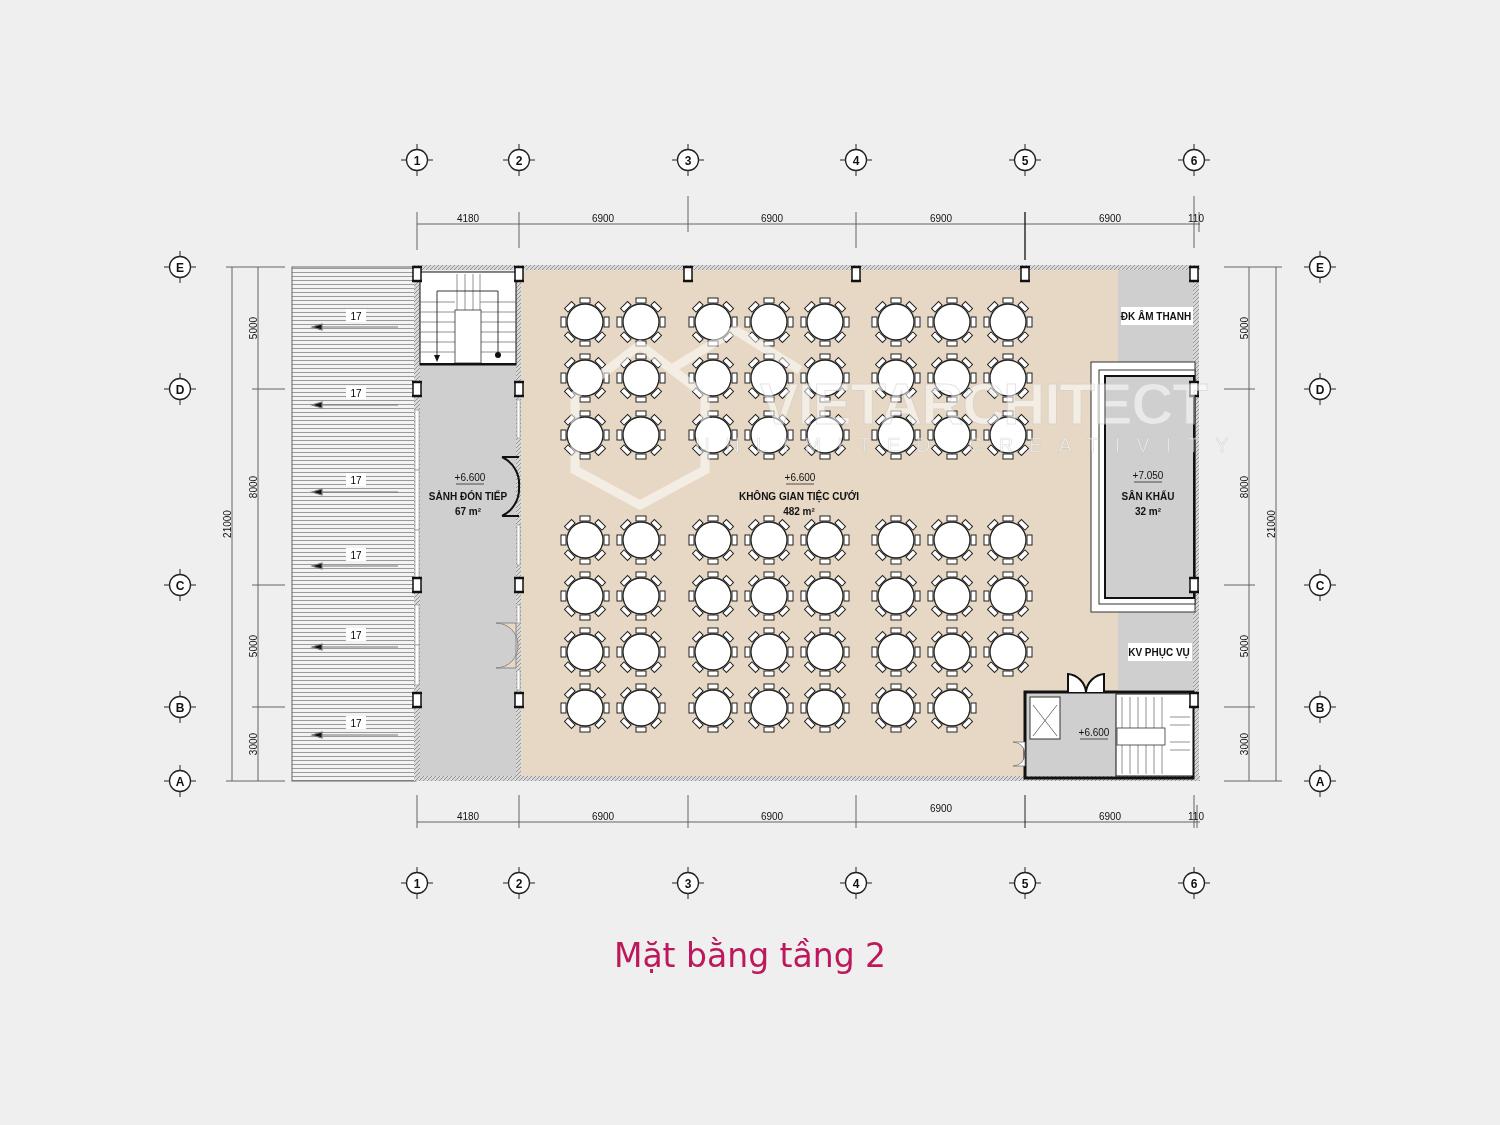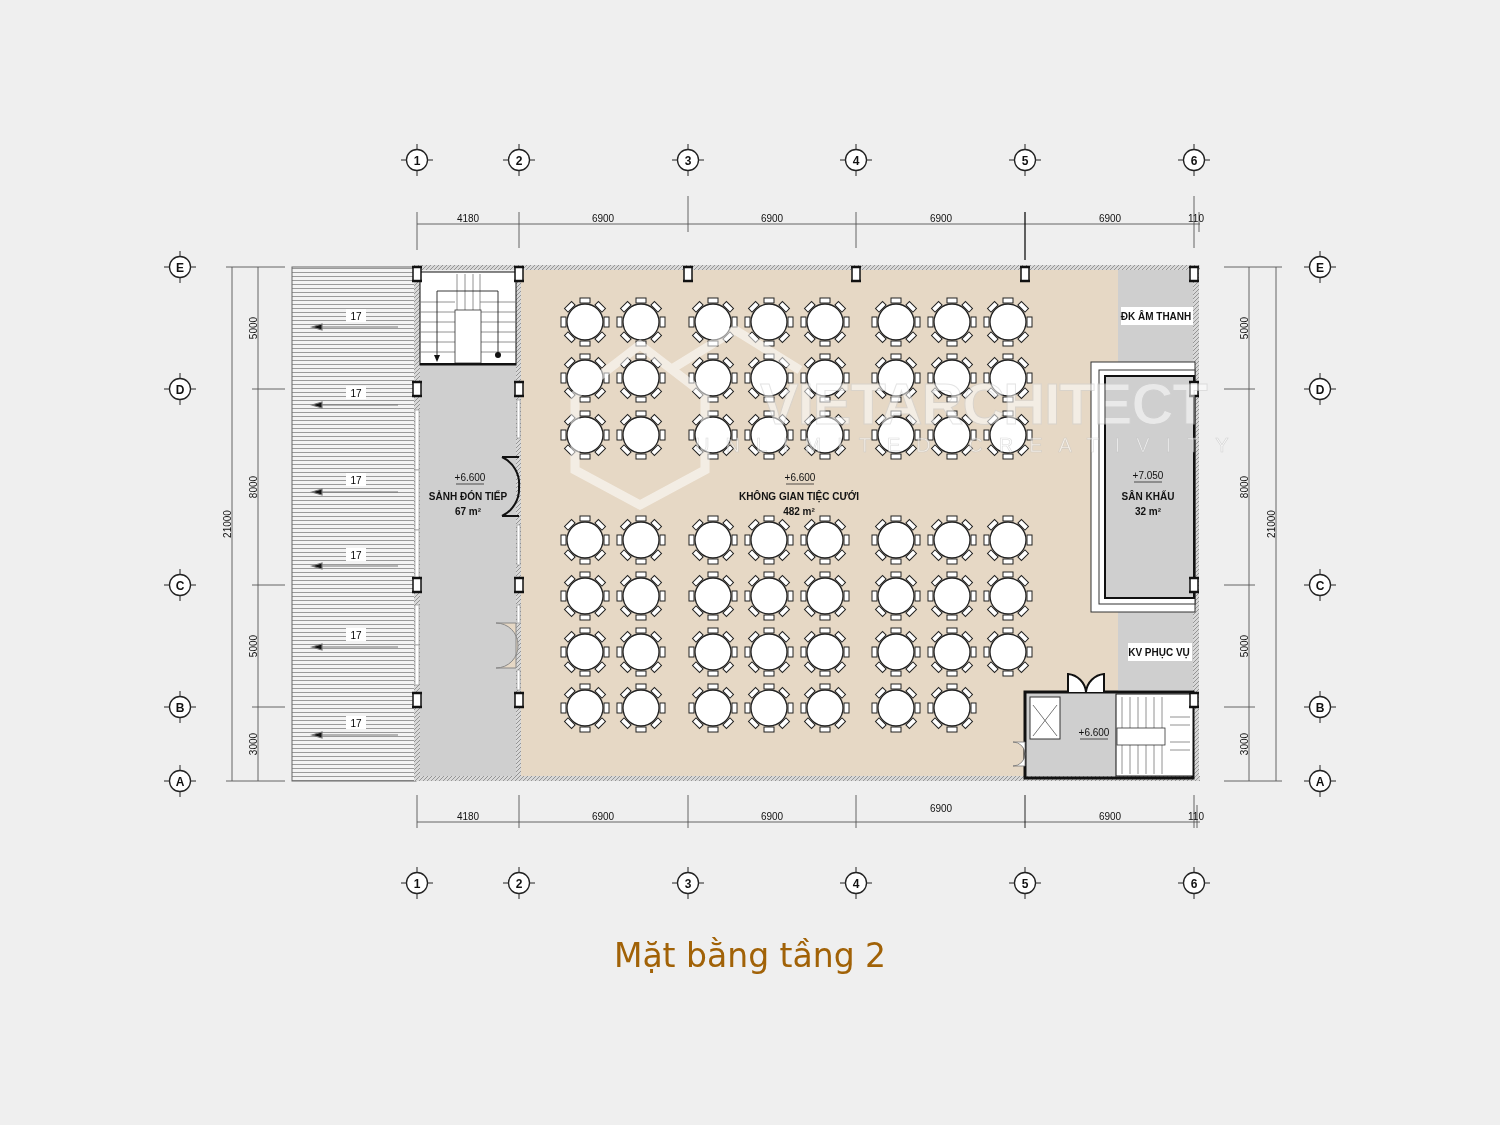--- a/index.html
+++ b/index.html
@@ -1,19 +1,19 @@
 <!DOCTYPE html>
 <html><head>
 <meta charset="utf-8">
 <style>
   html,body{margin:0;padding:0;}
   body{width:1500px;height:1125px;background:#efefef;position:relative;overflow:hidden;font-family:"Liberation Sans",sans-serif;}
   .abs{position:absolute;}
   svg text{font-family:"Liberation Sans",sans-serif;}
-  .title{position:absolute;left:0;width:1500px;top:936px;text-align:center;font-family:"DejaVu Sans",sans-serif;font-size:33px;color:#a16207;}
+  .title{position:absolute;left:0;width:1500px;top:936px;text-align:center;font-family:"DejaVu Sans",sans-serif;font-size:33px;color:#be185d;}
 </style>
 </head>
 <body>
 
 <svg id="plan" class="abs" style="left:0;top:0" width="1500" height="1125" viewBox="0 0 1500 1125">
   <defs>
     <pattern id="hatch" width="4" height="4" patternUnits="userSpaceOnUse">
       <rect width="4" height="4" fill="#d8d8d8"></rect>
       <path d="M0 4 L4 0" stroke="#777" stroke-width="0.7"></path>
     </pattern>

